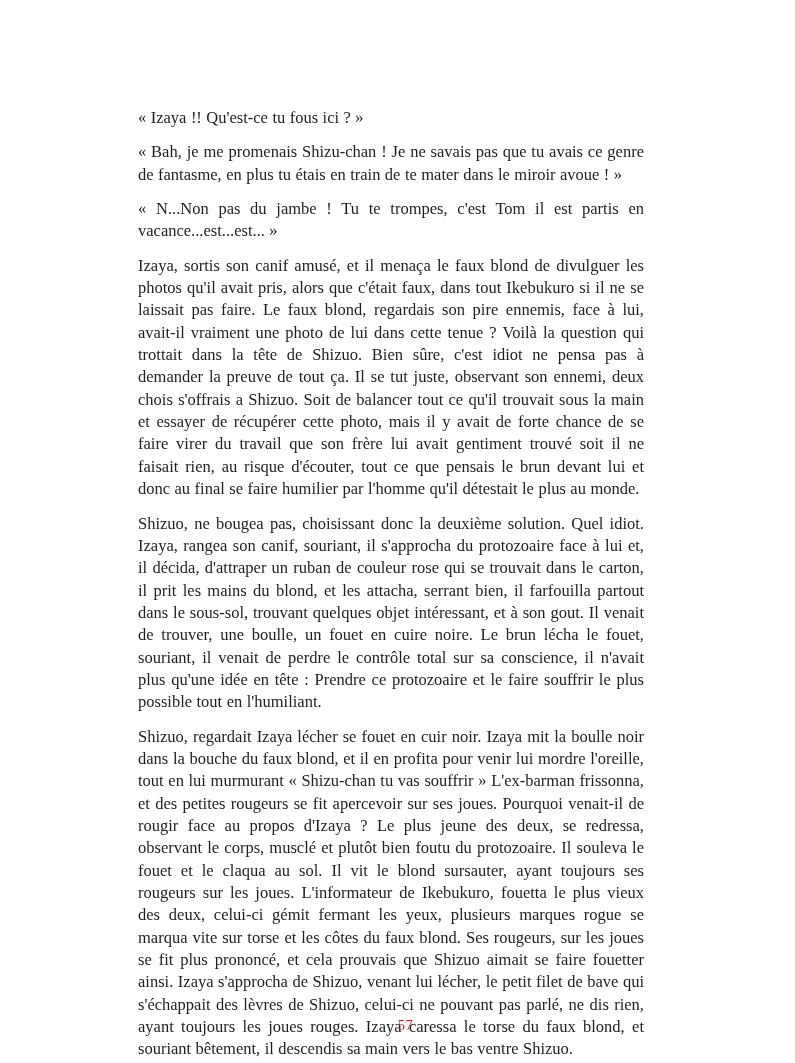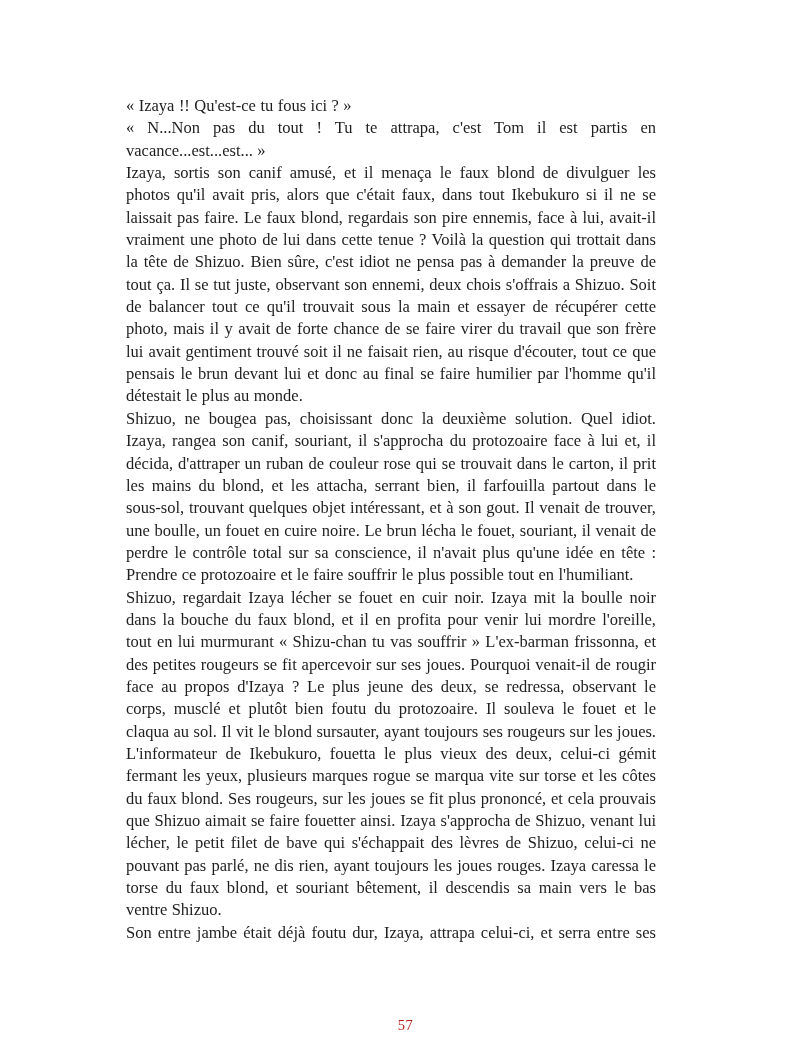--- a/index.html
+++ b/index.html
@@ -20,21 +20,21 @@
     left: 126px;
     top: 95px;
     width: 530px;
     color: #1e1e1e;
     font-size: 16.5px;
     line-height: 22.35px;
     text-align: justify;
     word-spacing: 0.02em;
   }
   .text-block p {
-    margin: 0;
+    margin: 12px;
     padding: 0;
     font-family: Liberation Serif, serif;
   }
   
   .text-block p.continued {
     text-align-last: justify;
   }
   .page-footer {
     position: absolute;
     top: 1016px;
@@ -48,21 +48,22 @@
     letter-spacing: 0.5px;
   }
 </style>
 </head>
 <body>
 
 <div class="page">
 
   <div class="text-block">
     <p>« Izaya !! Qu'est-ce tu fous ici ? »</p>
-    <p>« N...Non pas du tout ! Tu te attrapa, c'est Tom il est partis en vacance...est...est... »</p>
+    <p>« Bah, je me promenais Shizu-chan ! Je ne savais pas que tu avais ce genre de fantasme, en plus tu étais en train de te mater dans le miroir avoue ! »</p>
+    <p>« N...Non pas du jambe ! Tu te trompes, c'est Tom il est partis en vacance...est...est... »</p>
     <p>Izaya, sortis son canif amusé, et il menaça le faux blond de divulguer les photos qu'il avait pris, alors que c'était faux, dans tout Ikebukuro si il ne se laissait pas faire. Le faux blond, regardais son pire ennemis, face à lui, avait-il vraiment une photo de lui dans cette tenue ? Voilà la question qui trottait dans la tête de Shizuo. Bien sûre, c'est idiot ne pensa pas à demander la preuve de tout ça. Il se tut juste, observant son ennemi, deux chois s'offrais a Shizuo. Soit de balancer tout ce qu'il trouvait sous la main et essayer de récupérer cette photo, mais il y avait de forte chance de se faire virer du travail que son frère lui avait gentiment trouvé soit il ne faisait rien, au risque d'écouter, tout ce que pensais le brun devant lui et donc au final se faire humilier par l'homme qu'il détestait le plus au monde.</p>
     <p>Shizuo, ne bougea pas, choisissant donc la deuxième solution. Quel idiot. Izaya, rangea son canif, souriant, il s'approcha du protozoaire face à lui et, il décida, d'attraper un ruban de couleur rose qui se trouvait dans le carton, il prit les mains du blond, et les attacha, serrant bien, il farfouilla partout dans le sous-sol, trouvant quelques objet intéressant, et à son gout. Il venait de trouver, une boulle, un fouet en cuire noire. Le brun lécha le fouet, souriant, il venait de perdre le contrôle total sur sa conscience, il n'avait plus qu'une idée en tête : Prendre ce protozoaire et le faire souffrir le plus possible tout en l'humiliant.</p>
     <p>Shizuo, regardait Izaya lécher se fouet en cuir noir. Izaya mit la boulle noir dans la bouche du faux blond, et il en profita pour venir lui mordre l'oreille, tout en lui murmurant « Shizu-chan tu vas souffrir » L'ex-barman frissonna, et des petites rougeurs se fit apercevoir sur ses joues. Pourquoi venait-il de rougir face au propos d'Izaya ? Le plus jeune des deux, se redressa, observant le corps, musclé et plutôt bien foutu du protozoaire. Il souleva le fouet et le claqua au sol. Il vit le blond sursauter, ayant toujours ses rougeurs sur les joues. L'informateur de Ikebukuro, fouetta le plus vieux des deux, celui-ci gémit fermant les yeux, plusieurs marques rogue se marqua vite sur torse et les côtes du faux blond. Ses rougeurs, sur les joues se fit plus prononcé, et cela prouvais que Shizuo aimait se faire fouetter ainsi. Izaya s'approcha de Shizuo, venant lui lécher, le petit filet de bave qui s'échappait des lèvres de Shizuo, celui-ci ne pouvant pas parlé, ne dis rien, ayant toujours les joues rouges. Izaya caressa le torse du faux blond, et souriant bêtement, il descendis sa main vers le bas ventre Shizuo.</p>
     <p class="continued">Son entre jambe était déjà foutu dur, Izaya, attrapa celui-ci, et serra entre ses</p>
   </div>
 
   <div class="page-footer">
     <span class="page-number">57</span>
   </div>
 

